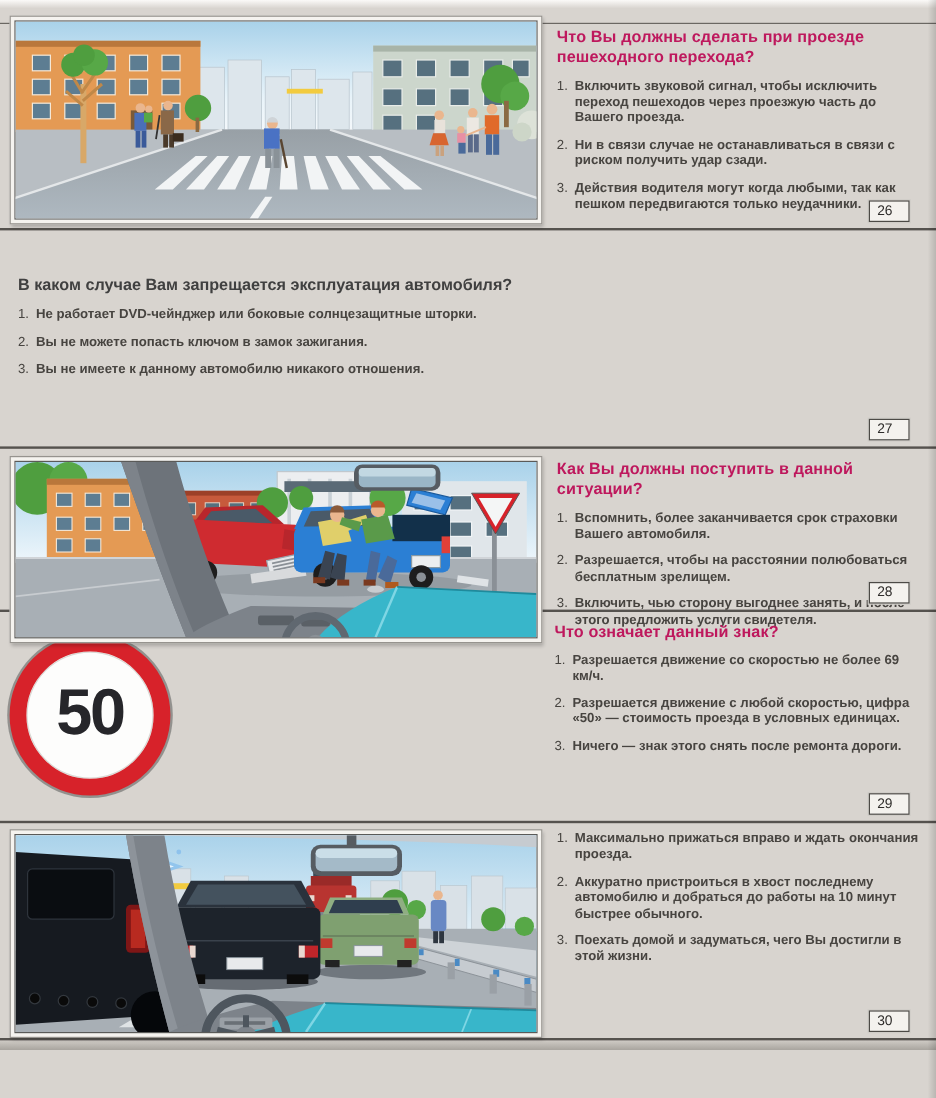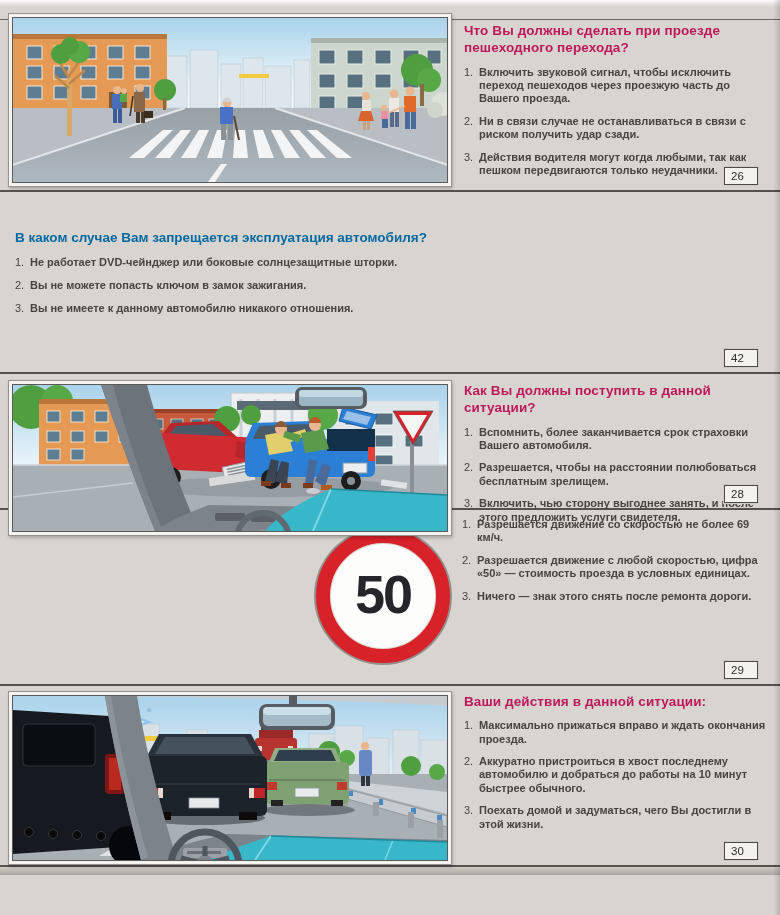--- a/index.html
+++ b/index.html
@@ -24,33 +24,33 @@
   .row{display:flex;}
 
   .topline{position:absolute;top:19px;left:0;width:100%;height:0;border-top:1.5px solid #6a6762;}
 
   .art-frame{box-sizing:border-box;flex:none;background:#f5f3ef;border:1px solid #96938e;
     padding:3px;box-shadow:1px 2px 3px rgba(0,0,0,.22);position:relative;z-index:2;}
   .art-frame svg{display:block;border:1px solid #5a5a58;background:#fff;}
 
   .qtext{margin-left:12px;width:306px;}
   .qtext h2{margin:0 0 9px 0;font-size:13.5px;line-height:1.28;color:#be185d;letter-spacing:.1px;}
-  .s27 h2{margin:0 0 11px 0;font-size:13.5px;color:#0369a1;}
+  .s27 h2{margin:0 0 11px 0;font-size:13.5px;color:#404040;}
   ol.answers{list-style:none;margin:0;padding:0;}
   ol.answers li{display:flex;margin:0 0 9px 0;font-size:11px;line-height:1.22;color:#474440;}
   ol.answers .n{flex:none;width:15px;}
   ol.answers .t{flex:1;font-weight:bold;}
   .s27 ol.answers{max-width:640px;}
   .s27 ol.answers li{margin-bottom:9.5px;}
 
   .badge{position:absolute;right:22px;bottom:5px;min-width:20px;
     background:#f4f2ee;border:1px solid #4c4a46;box-shadow:0 0 0 1px #cfccc7;
     padding:0 6px;font-size:11.5px;line-height:16px;color:#2e2c2a;}
 
-  .sign-area{width:442px;flex:none;display:flex;justify-content:flex-end;padding-top:13px;}
+  .sign-area{width:442px;flex:none;display:flex;justify-content:flex-start;padding-top:13px;}
   .sign50{box-sizing:border-box;width:134px;height:134px;border-radius:50%;
     border:14px solid #d7222a;background:#fdfdfc;
     box-shadow:0 0 0 2px rgba(90,90,90,.55), inset 0 0 0 1px #d8d8d4;
     display:flex;align-items:center;justify-content:center;}
   .sign50 span{font-size:54px;font-weight:bold;color:#26262a;letter-spacing:-2px;
     transform:translateY(-2px);}
   .s29 .qtext{padding-top:2px;}
   .s28 .qtext,.s30 .qtext{padding-top:2px;}
   .s26 .qtext{padding-top:9px;}
 </style>
@@ -229,21 +229,21 @@
       </li>
     <li>
         <span class="n">2.</span>
         <span class="t">Вы не можете попасть ключом в замок зажигания.</span>
       </li>
     <li>
         <span class="n">3.</span>
         <span class="t">Вы не имеете к данному автомобилю никакого отношения.</span>
       </li>
   </ol>
-  <span class="badge">42</span>
+  <span class="badge">27</span>
 </section>
 
 <section class="s28">
   <div class="row">
     <div class="art-frame">
       <svg width="434" height="146" viewBox="0 0 434 146">
         <defs>
           <linearGradient id="sky2" x1="0" y1="0" x2="0" y2="1">
             <stop offset="0" stop-color="#a9d2ea"></stop>
               <stop offset="1" stop-color="#eef6fb"></stop>
@@ -397,20 +397,21 @@
 </section>
 
 <section class="s29">
   <div class="row">
     <div class="sign-area">
       <div class="sign50">
         <span>50</span>
       </div>
     </div>
     <div class="qtext">
+      <h2>Что означает данный знак?</h2>
       <ol class="answers">
         <li>
             <span class="n">1.</span>
             <span class="t">Разрешается движение со скоростью не более 69 км/ч.</span>
           </li>
         <li>
             <span class="n">2.</span>
             <span class="t">Разрешается движение с любой скоростью, цифра «50» — стоимость проезда в условных единицах.</span>
           </li>
         <li>
@@ -550,21 +551,20 @@
             <rect x="194" y="155" width="14" height="3" fill="#6a7076"></rect>
           <circle cx="192" cy="170" r="34" fill="none" stroke="#4e565e" stroke-width="7"></circle>
           <circle cx="192" cy="168" r="9" fill="#7d838a"></circle>
           <line x1="192" y1="150" x2="192" y2="160" stroke="#4e565e" stroke-width="5"></line>
           <line x1="168" y1="162" x2="184" y2="166" stroke="#4e565e" stroke-width="5"></line>
           <line x1="216" y1="162" x2="200" y2="166" stroke="#4e565e" stroke-width="5"></line>
         </g>
       </svg>
     </div>
     <div class="qtext">
-      <h2>Ваши действия в данной ситуации:</h2>
       <ol class="answers">
         <li>
             <span class="n">1.</span>
             <span class="t">Максимально прижаться вправо и ждать окончания проезда.</span>
           </li>
         <li>
             <span class="n">2.</span>
             <span class="t">Аккуратно пристроиться в хвост последнему автомобилю и добраться до работы на 10 минут быстрее обычного.</span>
           </li>
         <li>

